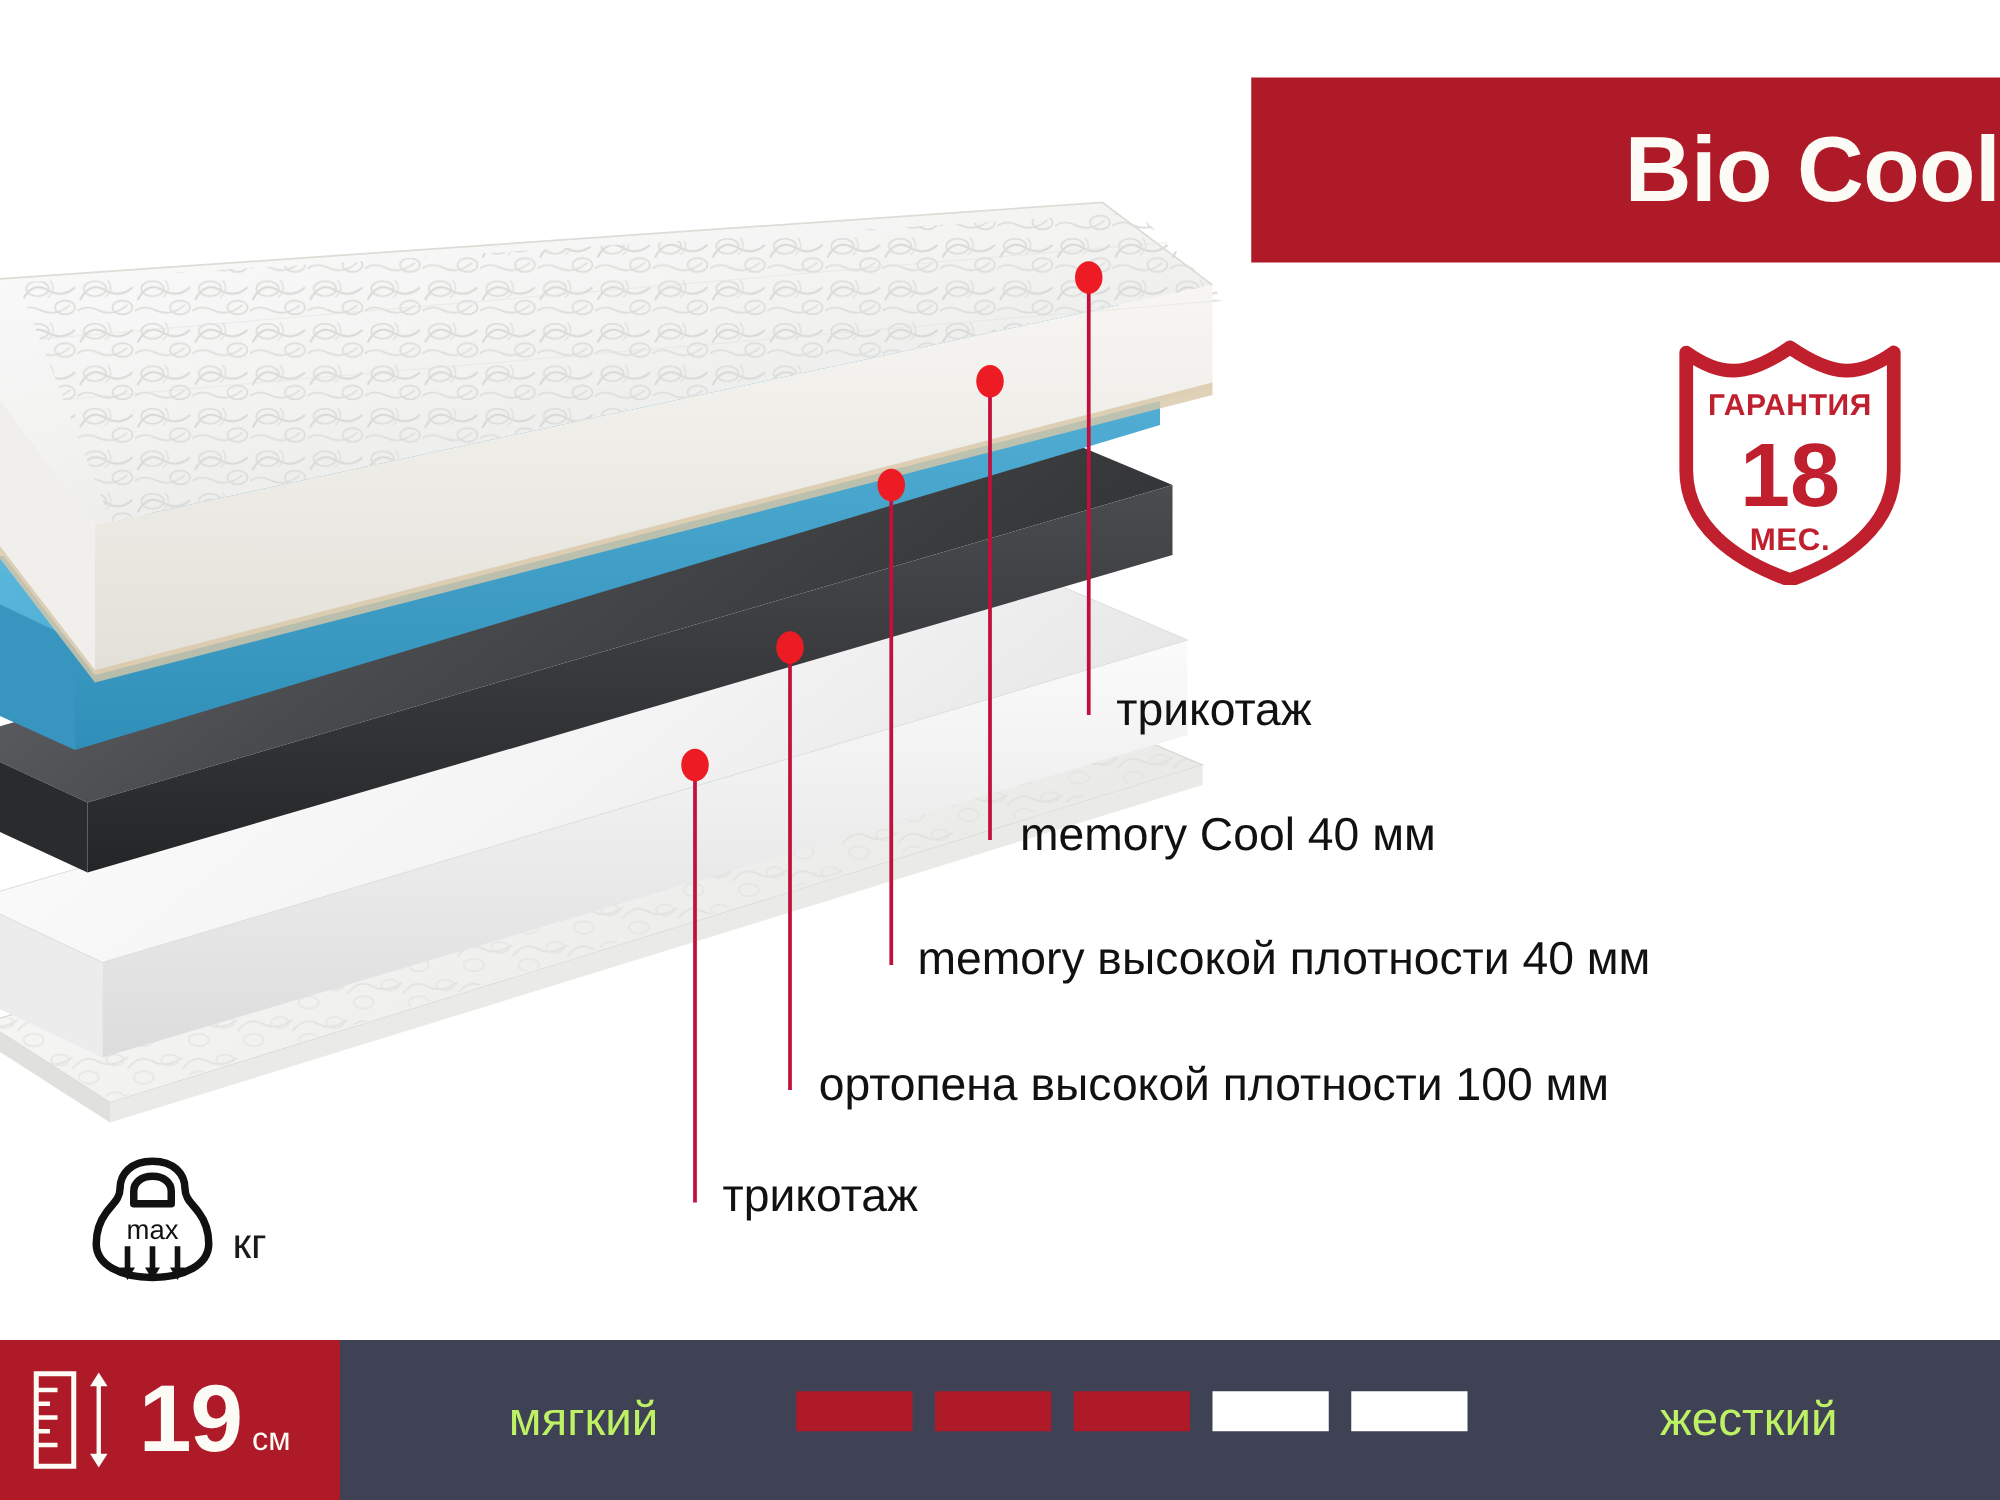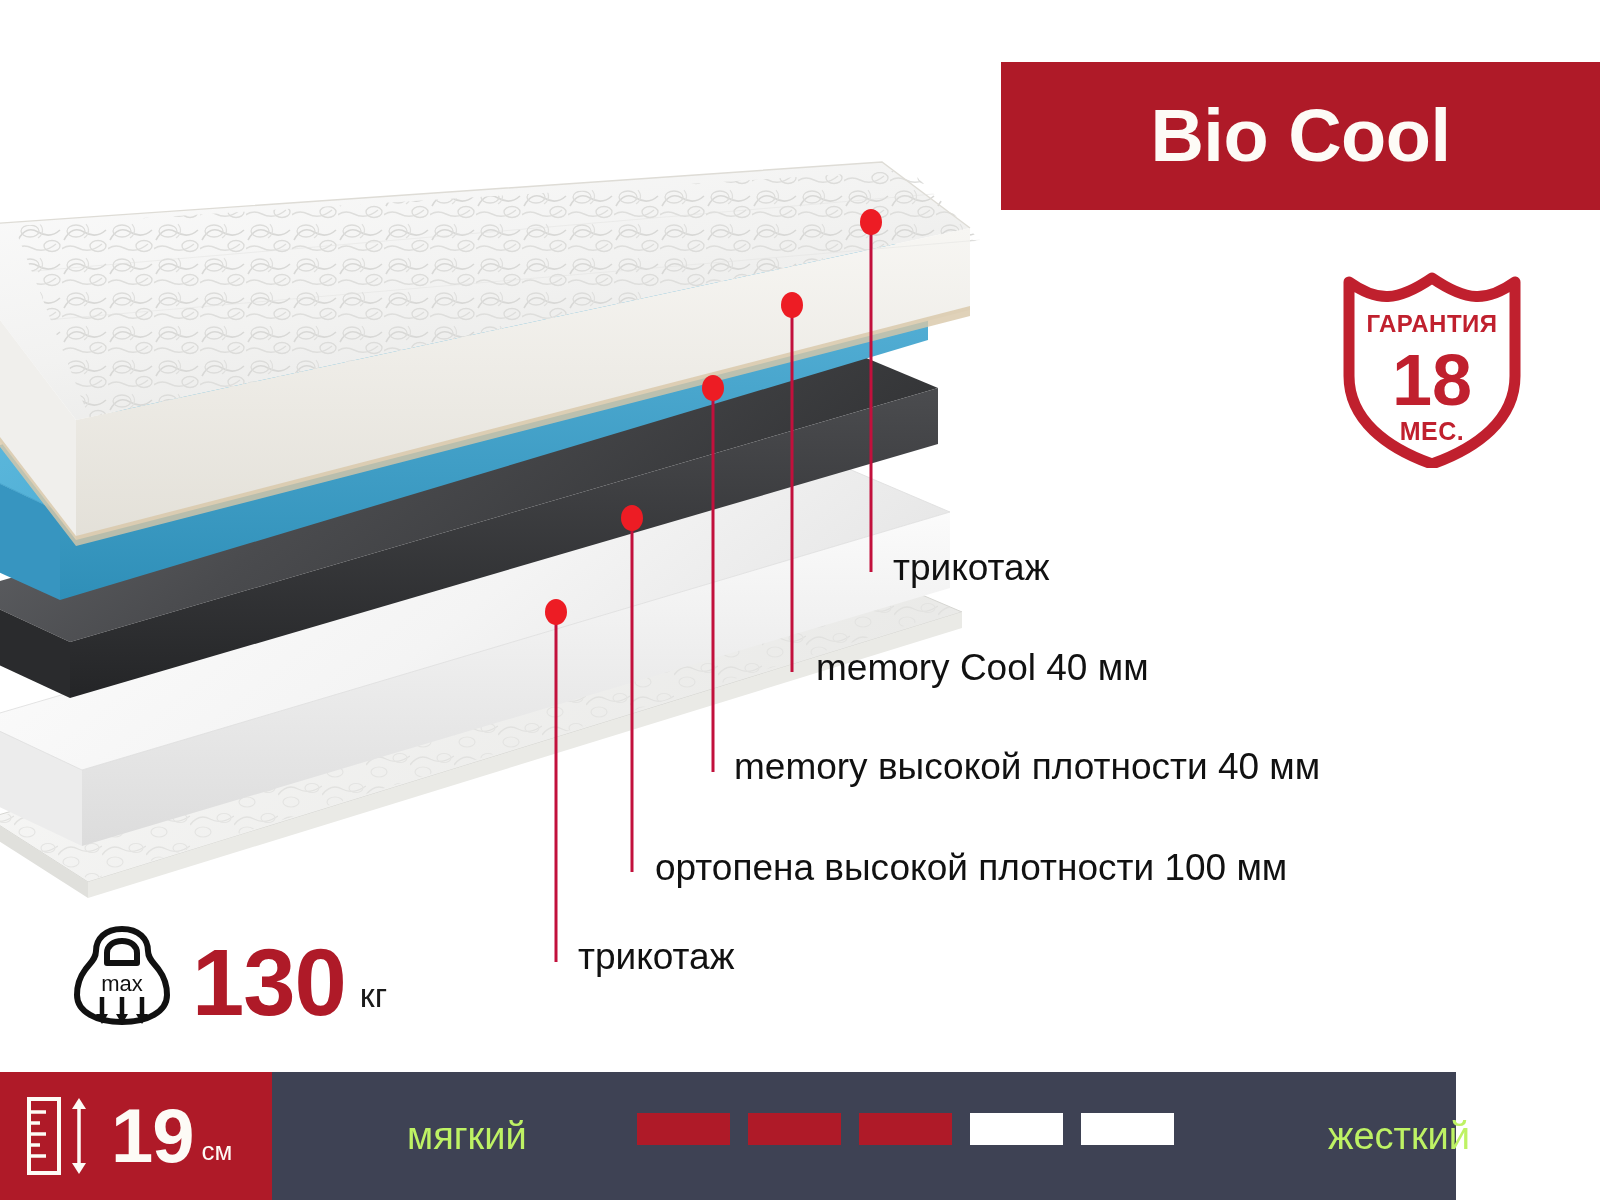--- a/index.html
+++ b/index.html
@@ -9,21 +9,21 @@
     position:relative; overflow:hidden;
     font-family:"Liberation Sans", sans-serif;
     background:#fff;
   }
 
   
   .brand-banner{
     position:absolute; left:1001px; top:62px;
     width:599px; height:148px;
     background:#AF1A28;
-    display:flex; align-items:center; justify-content:center;
+    display:flex; align-items:center; justify-content:flex-end;
   }
   .brand-banner .brand-text{
     color:#FDFBF6; font-size:74px; font-weight:700;
     letter-spacing:-0.5px; line-height:1;
   }
 
   
   .warranty{
     position:absolute; left:1337px; top:268px;
     width:190px; height:200px;
@@ -71,21 +71,21 @@
     line-height:0.92; margin-left:20px; letter-spacing:-1px;
   }
   .maxload .load-unit{
     color:#1a1a1a; font-size:34px; font-weight:400;
     line-height:1; margin-left:14px; margin-bottom:14px;margin-top:28px;
   }
 
   
   .bottom-bar{
     position:absolute; left:0; top:1072px;
-    width:1456px; height:128px;
+    width:1600px; height:128px;
     display:flex;
   }
   .height-box{
     width:272px; height:128px; background:#AF1A28;
     display:flex; align-items:center;
   }
   .height-box .ruler-icon{ width:72px; height:82px; margin-left:25px; }
   .height-box .ruler-icon svg{ display:block; width:72px; height:82px; }
   .height-box .height-value{
     color:#FDFBF6; font-size:76px; font-weight:700;
@@ -285,21 +285,20 @@
         <line x1="50" y1="76" x2="50" y2="95"></line>
         <line x1="70" y1="76" x2="70" y2="95"></line>
       </g>
       <g fill="#111">
         <path d="M24 93 L36 93 L30 103 Z"></path>
         <path d="M44 93 L56 93 L50 103 Z"></path>
         <path d="M64 93 L76 93 L70 103 Z"></path>
       </g>
     </svg>
   </span>
-  <span class="load-value">130</span>
   <span class="load-unit">кг</span>
 </div>
 
 <div class="bottom-bar">
 
   <div class="height-box">
     <span class="ruler-icon">
       <svg viewBox="0 0 72 82" xmlns="http://www.w3.org/2000/svg">
         <rect x="4" y="4" width="30" height="74" fill="none" stroke="#FDFBF6" stroke-width="4"></rect>
         <g stroke="#FDFBF6" stroke-width="3.5">

